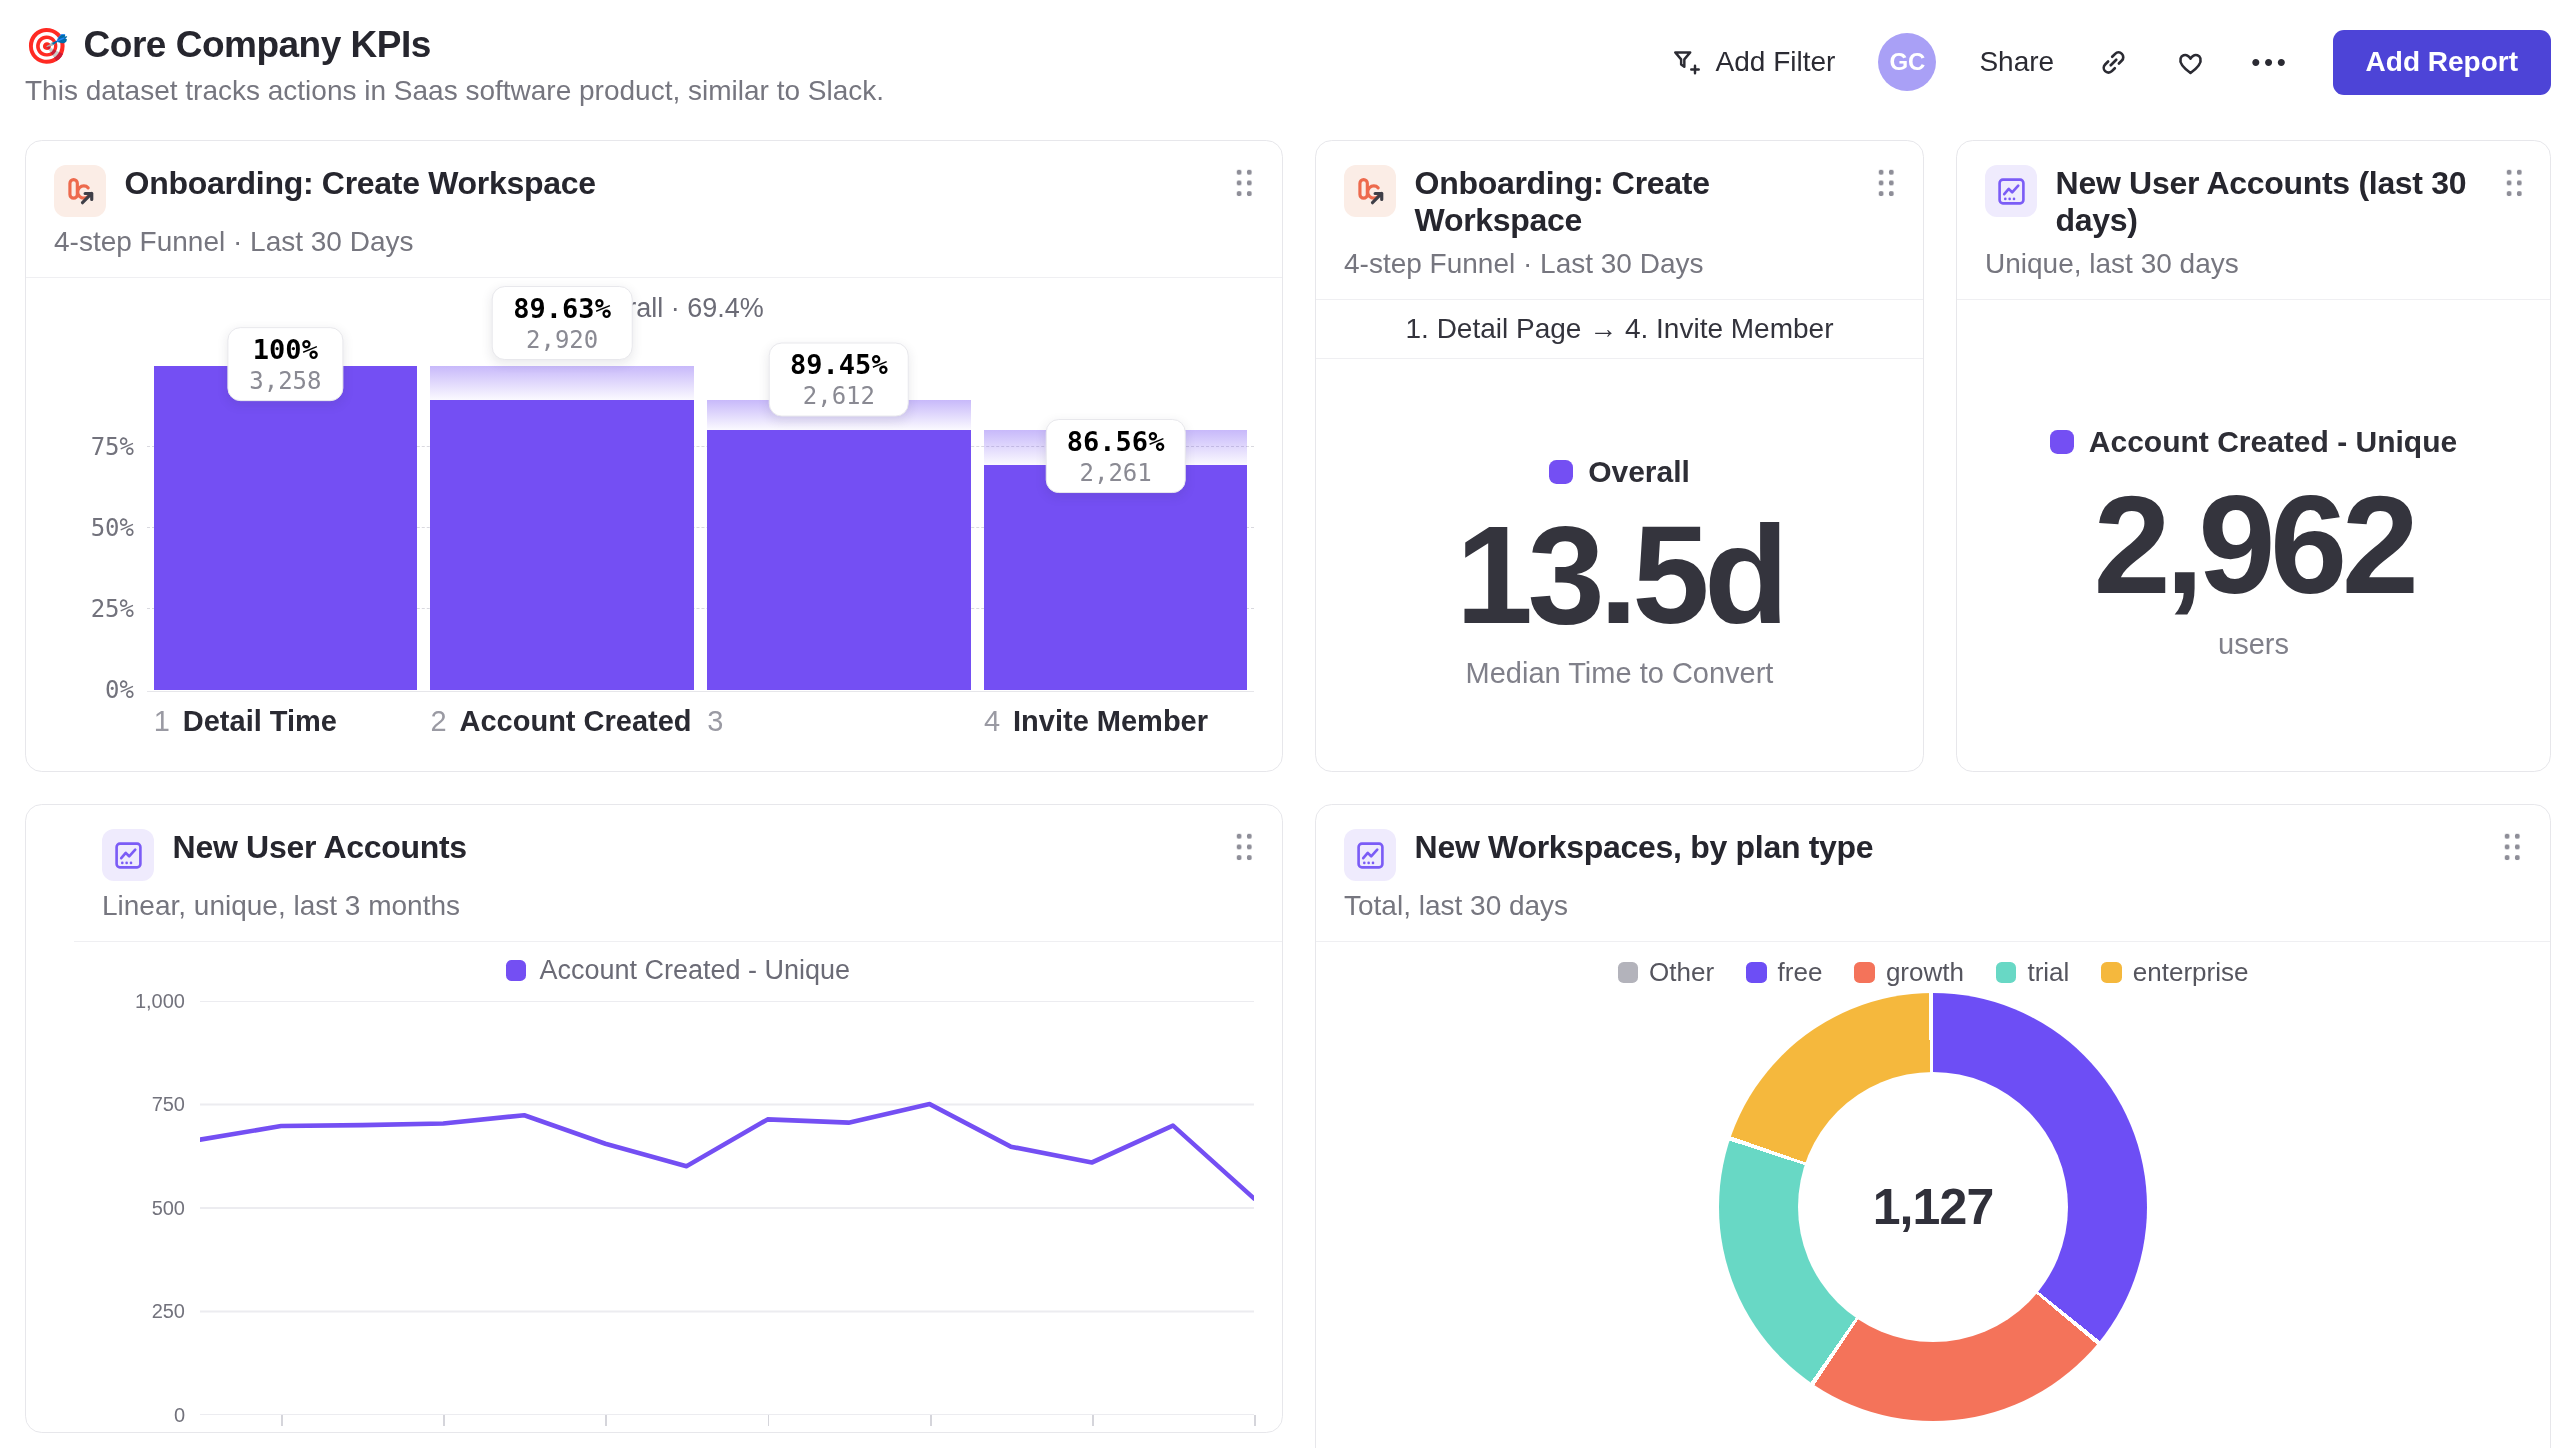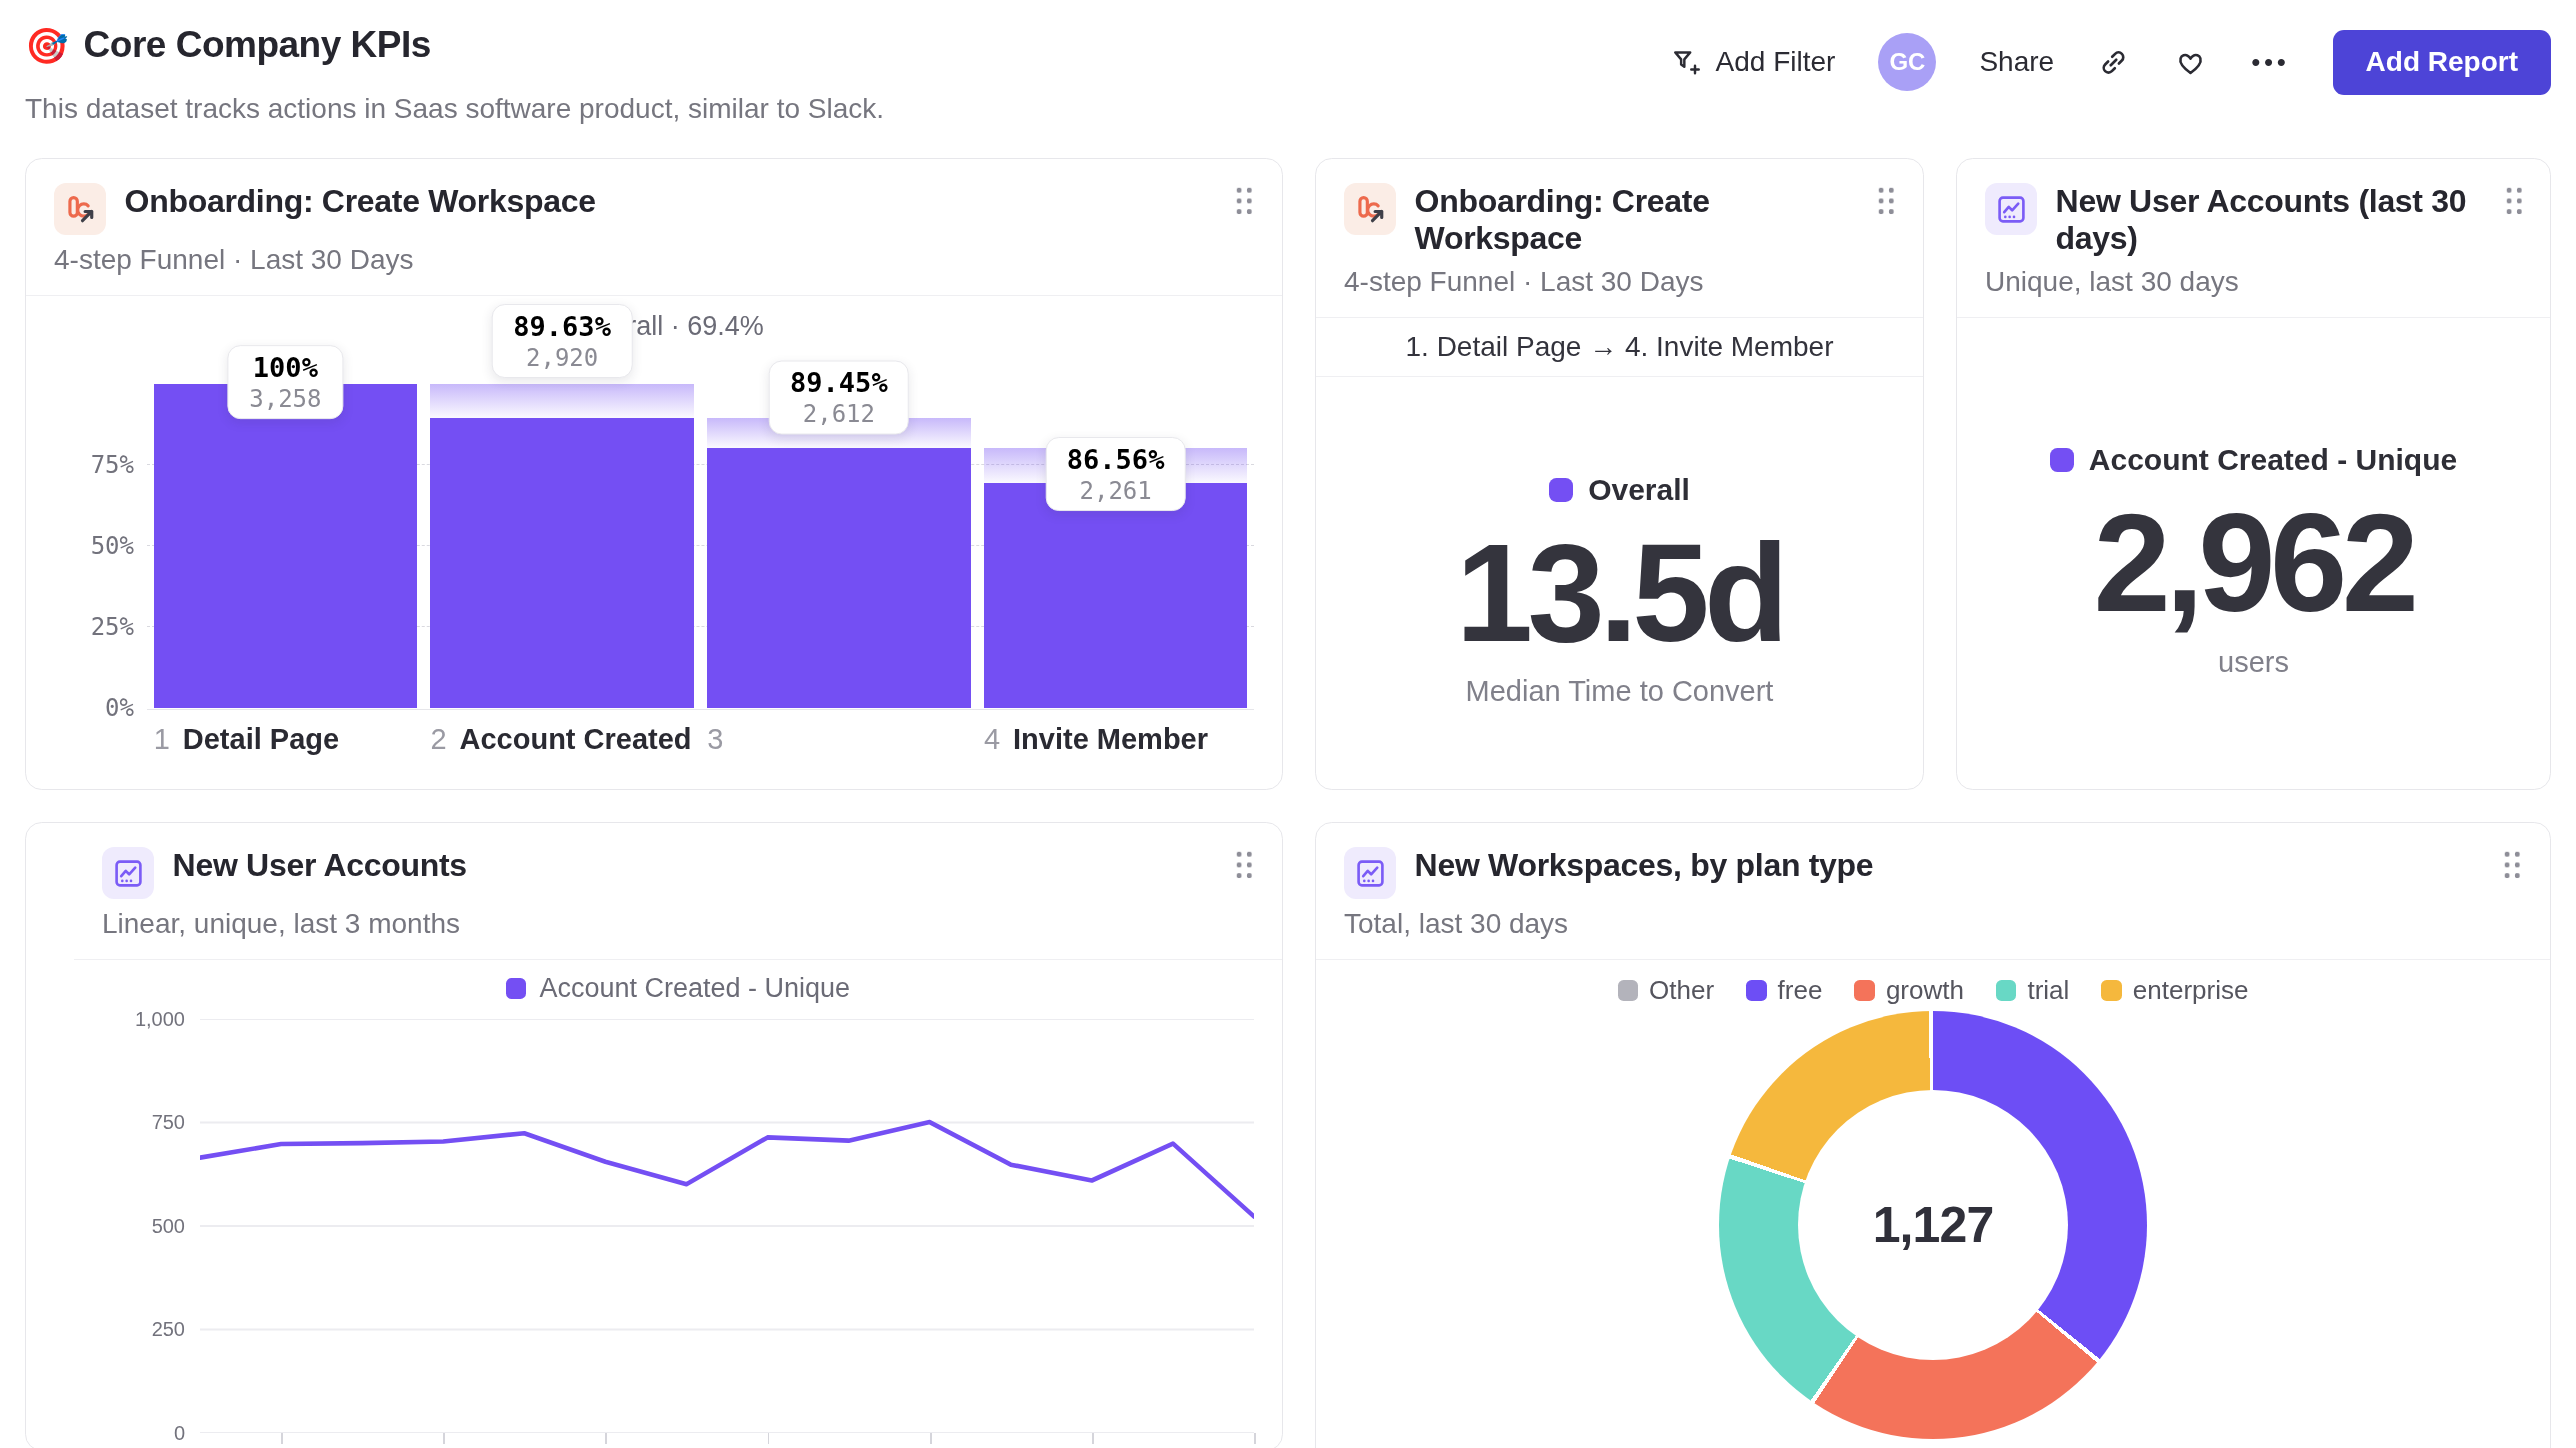--- a/index.html
+++ b/index.html
@@ -5,21 +5,21 @@
   * { box-sizing: border-box; margin: 0; padding: 0; }
   html, body { width: 2576px; height: 1449px; overflow: hidden; background: #fff;
     font-family: "Liberation Sans", sans-serif; color: #2E2E36; }
   .mono { font-family: "DejaVu Sans Mono", monospace; }
 
   
   .topbar { display: flex; justify-content: space-between; align-items: flex-start; padding: 24px 25px 0 25px; }
   .title-row { display: flex; align-items: center; gap: 15px; }
   .page-emoji { font-size: 35px; line-height: 1; }
   h1.page-title { font-size: 37px; font-weight: 700; letter-spacing: -0.5px; color: #26262E; }
-  p.page-subtitle { margin-top: 27px; font-size: 28px; color: #76767F; }
+  p.page-subtitle { margin-top: 9px; font-size: 28px; color: #76767F; }
   .h-actions { display: flex; align-items: center; gap: 43px; padding-top: 5.6px; }
   .h-btn { display: flex; align-items: center; gap: 13px; background: none; border: none;
     font-family: inherit; font-size: 28px; font-weight: 500; color: #2B2B33; cursor: pointer; }
   .avatar { width: 58px; height: 58px; border-radius: 50%; background: var(--avatar-bg);
     color: #fff; font-size: 24px; font-weight: 700; display: flex; align-items: center; justify-content: center; }
   .more-glyph { font-size: 26px; letter-spacing: 3.7px; color: #2B2B33; }
   .add-report { background: var(--button-bg); color: #fff; border: none; border-radius: 11px;
     font-family: inherit; font-size: 28px; font-weight: 600; padding: 16.7px 33px; cursor: pointer; }
 
   
@@ -192,21 +192,21 @@
           <div class="fbar" style="left: 75.6%; width: 23.8%; height: 69.3984%;"></div>
           <div class="ftip" style="left: 87.5%; bottom: 80.1719%; transform: translate(-50%, calc(50% + 26px));">
             <div class="ftip-pct">86.56%</div>
             <div class="ftip-val">2,261</div>
           </div>
         </div>
     </div>
     <div class="funnel-xrow">
         <div class="fxcell">
           <span class="fxnum">1</span>
-          <span class="fxname">Detail Page</span>
+          <span class="fxname">Detail Time</span>
         </div>
         <div class="fxcell">
           <span class="fxnum">2</span>
           <span class="fxname">Account Created</span>
         </div>
         <div class="fxcell">
           <span class="fxnum">3</span>
         </div>
         <div class="fxcell">
           <span class="fxnum">4</span>

